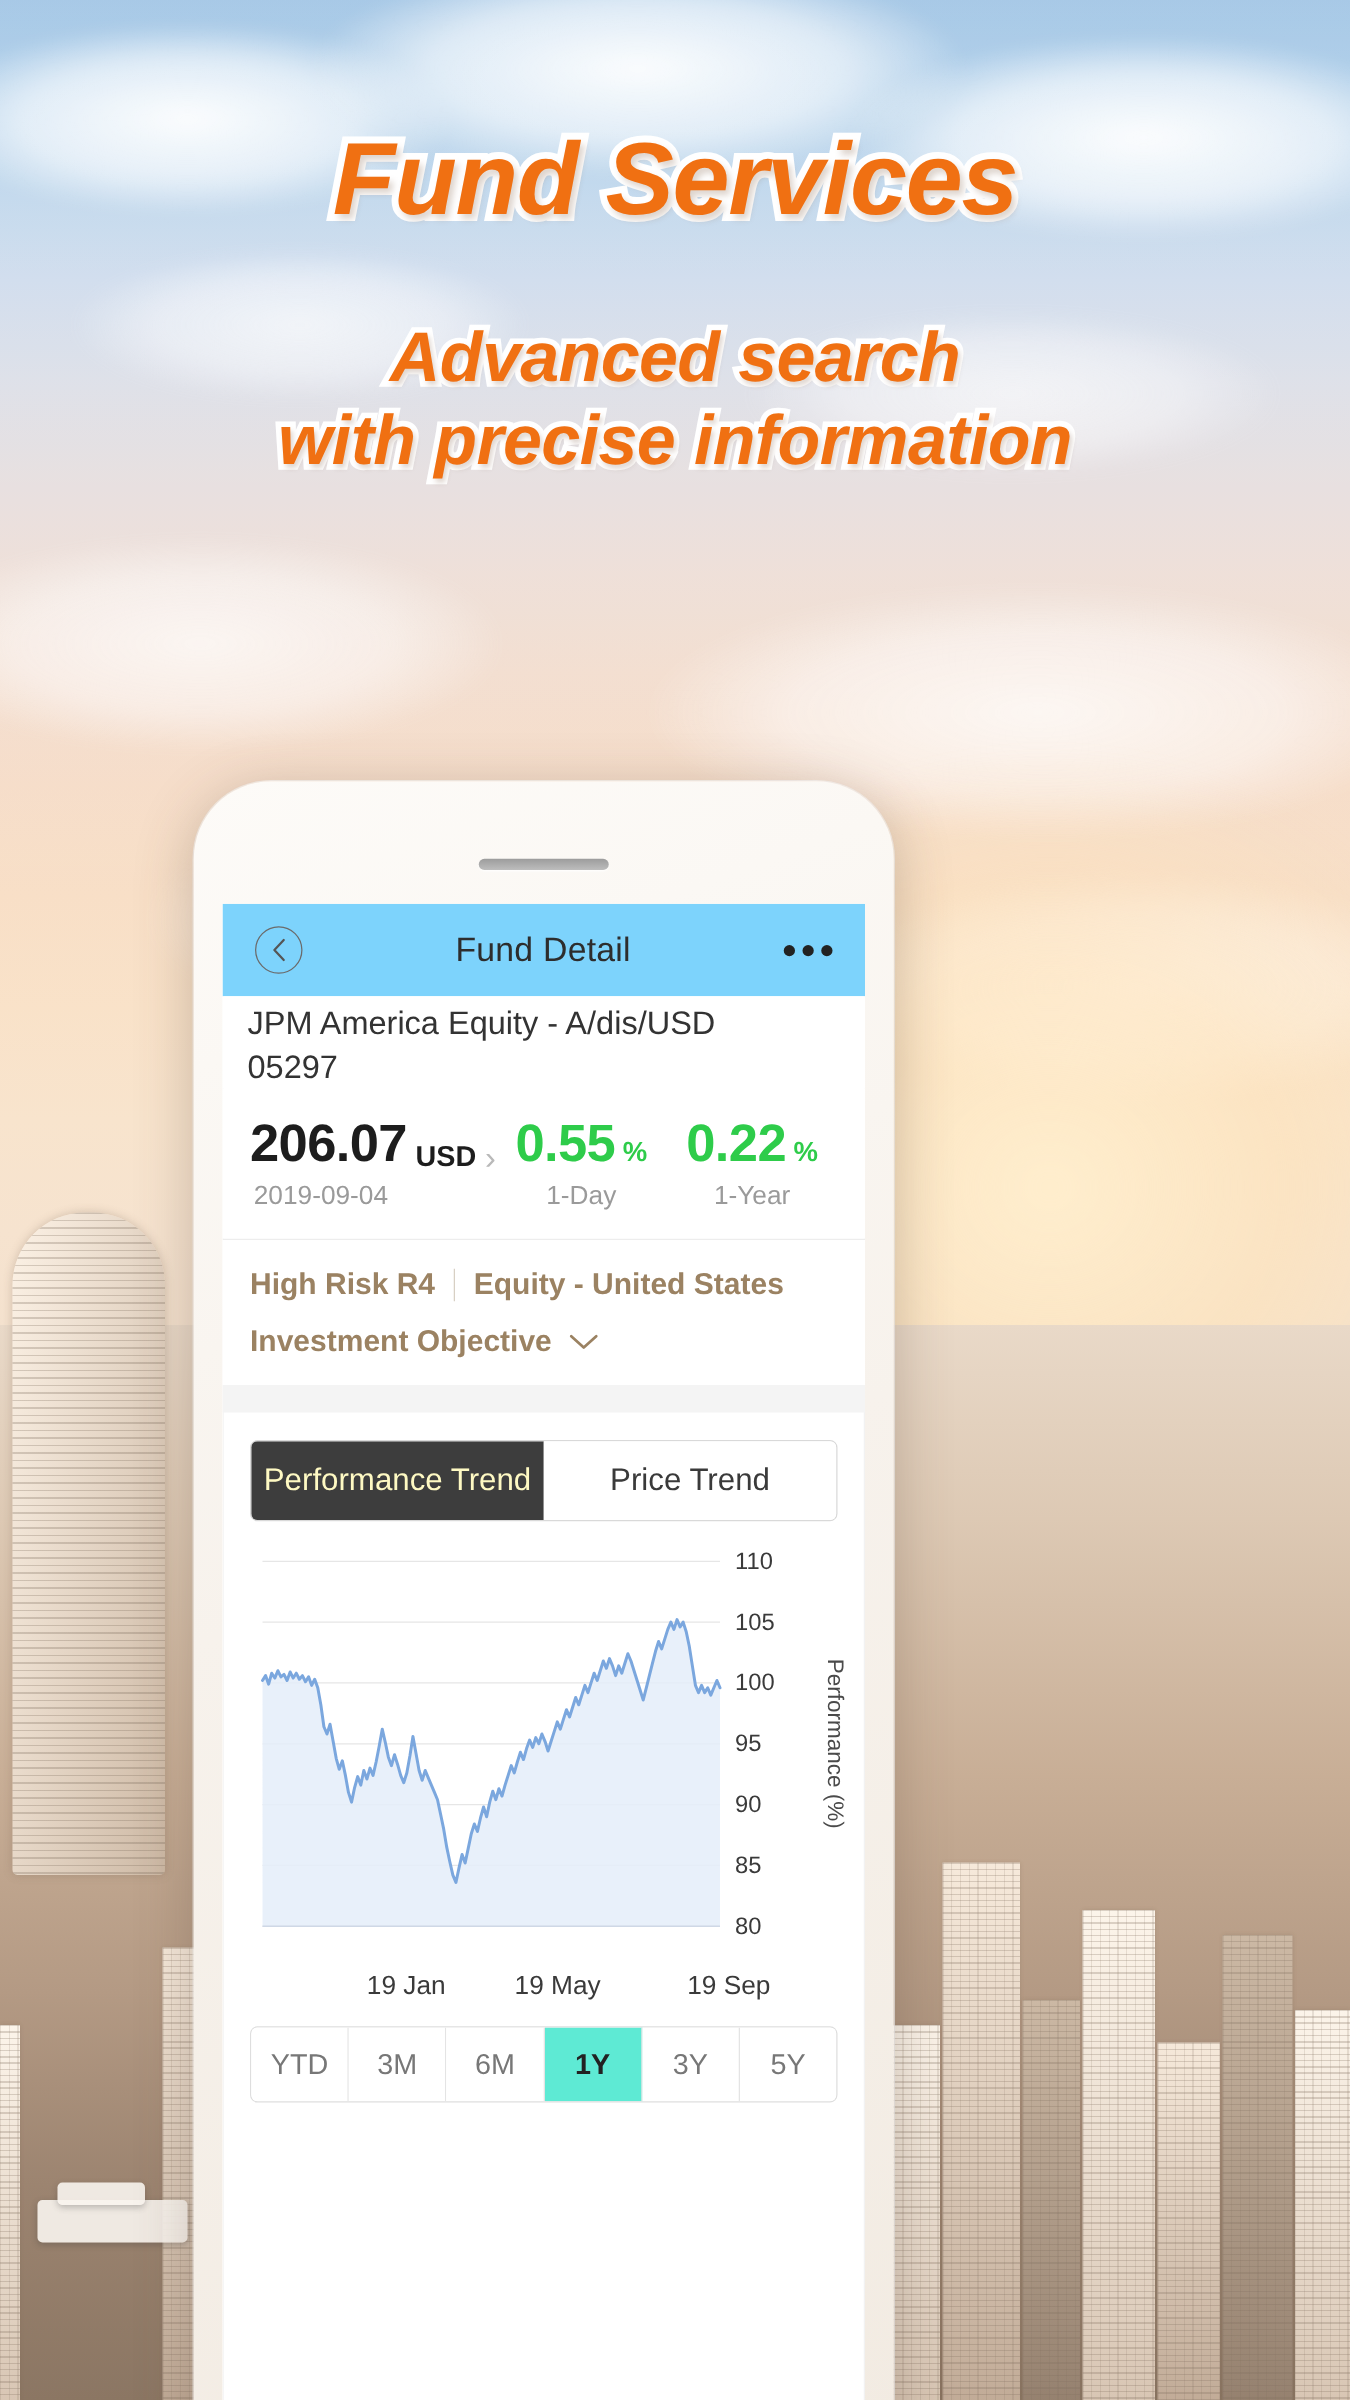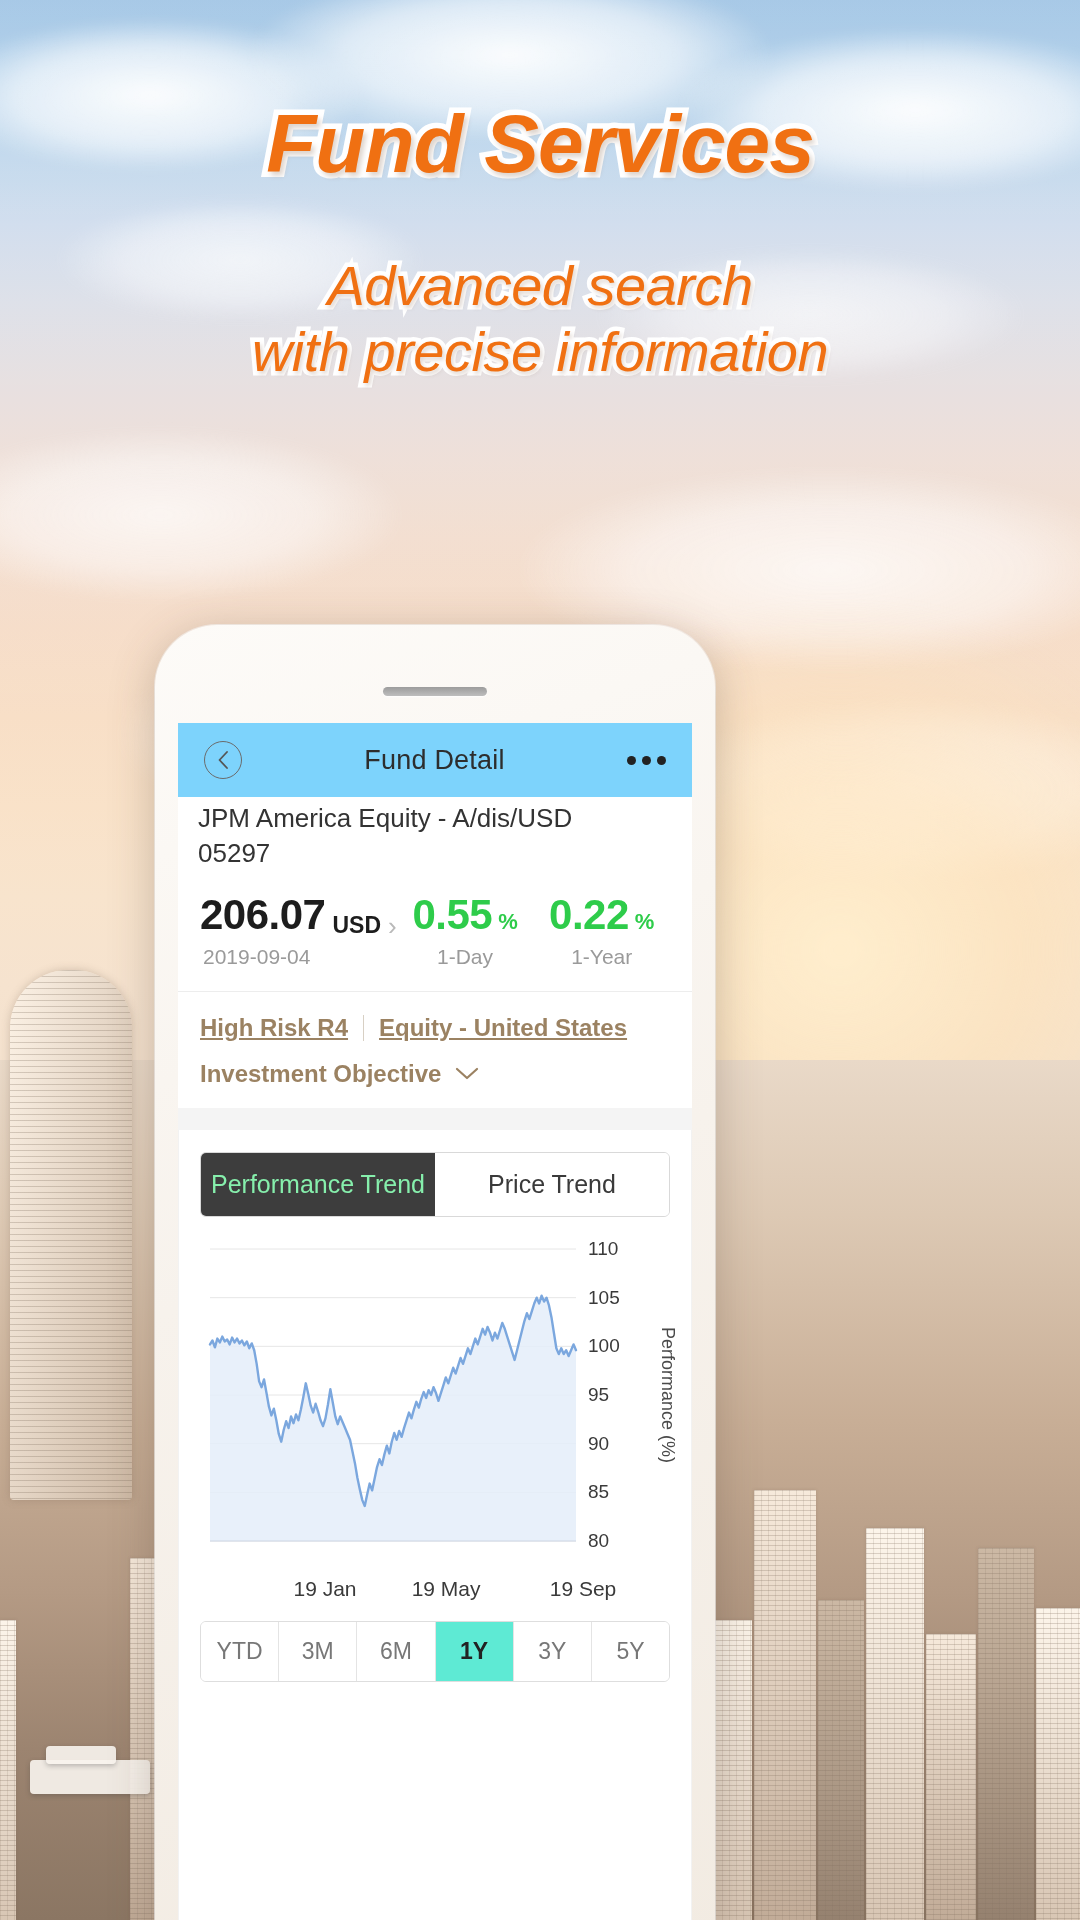--- a/index.html
+++ b/index.html
@@ -79,21 +79,21 @@
   #headline-block { position:absolute; left:0; top:0; width:1080px; text-align:center; z-index:5; }
   .hl-main {
     font-size:82px; font-weight:bold; font-style:italic; letter-spacing:-1px;
     color:#F07012;
     -webkit-text-stroke:11px #ffffff; paint-order:stroke fill;
     text-shadow:3px 4px 5px rgba(150,120,100,.32);
     margin-top:103px; line-height:1.0;
   }
   .sub-wrap { margin-top:68px; line-height:1.18; }
   .hl-sub {
-    font-size:56px; font-weight:normal; font-style:italic; letter-spacing:-.5px;
+    font-size:56px; font-weight:bold; font-style:italic; letter-spacing:-.5px;
     color:#F07012;
     -webkit-text-stroke:9px #ffffff; paint-order:stroke fill;
     text-shadow:2px 3px 4px rgba(150,120,100,.30);
   }
 
   
   #phone {
     position:absolute; left:155px; top:625px; width:560px; height:1330px; z-index:6;
     background:linear-gradient(160deg, #fdfbf8 0%, #f7f2ec 45%, #f2ebe2 100%);
     border-radius:62px 62px 0 0;
@@ -136,30 +136,30 @@
   .price-cur { font-size:23px; font-weight:bold; color:#1d1d1d; }
   .chev-r { font-size:26px; color:#b9b9b9; font-weight:300; line-height:1; }
   .q-sub { font-size:21px; color:#9a9a9a; margin-top:6px; }
   .q-col.price .q-sub { padding-left:3px; }
   .pct-line { display:flex; align-items:baseline; justify-content:center; gap:6px; }
   .pct-val { font-size:42px; font-weight:bold; color:#2ecc4a; letter-spacing:-.5px; }
   .pct-sym { font-size:22px; font-weight:bold; color:#2ecc4a; }
 
   
   .risk-block { border-top:1px solid #ededed; padding:22px 22px 20px; background:#fff; }
-  .risk-row { display:flex; align-items:center; gap:15px; font-size:24px; font-weight:bold; color:#9b8262;text-decoration:underline; }
+  .risk-row { display:flex; align-items:center; gap:15px; font-size:24px; font-weight:bold; color:#9b8262; }
   .risk-sep { width:1px; height:26px; background:#d8d0c4; display:block; }
   .obj-row { display:flex; align-items:center; gap:14px; margin-top:18px; font-size:24px; font-weight:bold; color:#9b8262; }
 
   .gap-band { height:22px; background:#f4f4f4; }
 
   
   .tabs { display:flex; margin:22px 22px 0; border:1px solid #d9d9d9; border-radius:6px; overflow:hidden; }
   .tab { flex:1; text-align:center; padding:17px 0; font-size:25px; color:#3a3a3a; background:#fff; }
-  .tab.active { background:#3d3d3d; color:#86efac; }
+  .tab.active { background:#3d3d3d; color:#fef9c3; }
 
   
   .chart-wrap { position:relative; margin:24px 16px 0; height:330px; }
   .chart-svg { display:block; }
   .ylab {
     position:absolute; right:-2px; top:86px;
     font-size:18px; color:#4a4a4a;
     writing-mode:vertical-rl;
   }
   .xaxis { position:relative; height:42px; margin:0 16px; }

